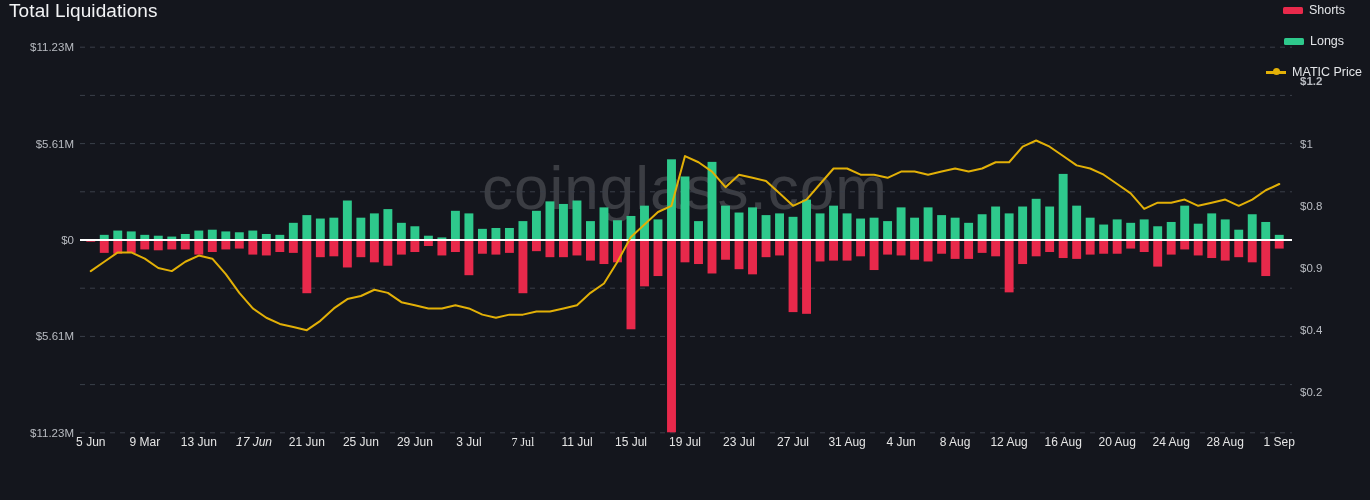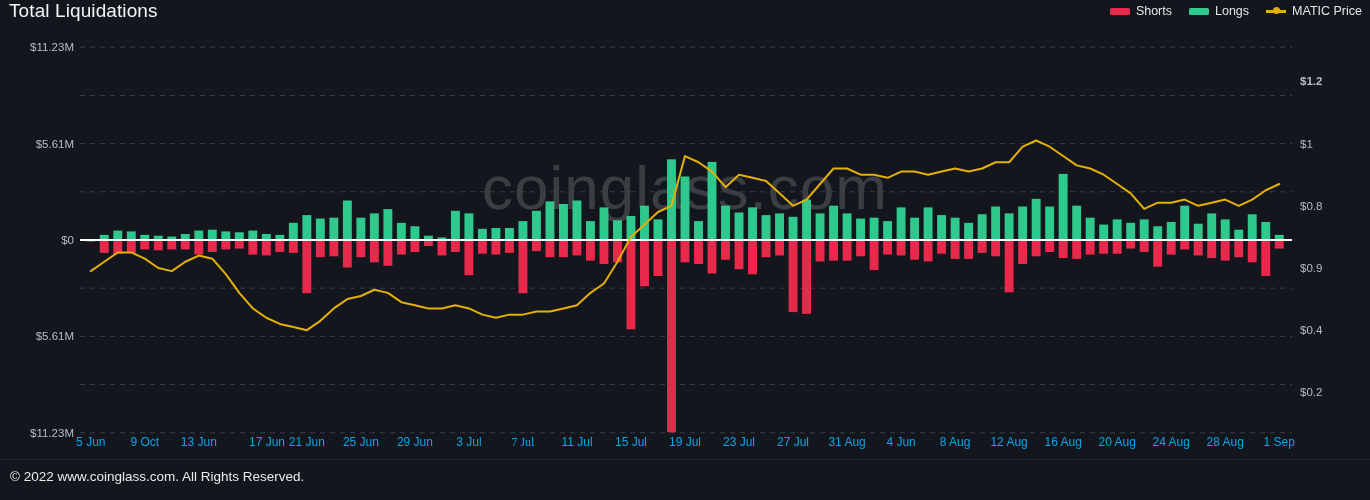--- a/index.html
+++ b/index.html
@@ -37,21 +37,21 @@
     font-size: 19px;
     letter-spacing: 0.1px;
     color: #f2f3f5;
     white-space: nowrap;
   }
   .legend {
     position: absolute;
     right: 8px;
     top: 3px;
     display: flex;
-    flex-direction: row;
+    flex-direction: column;
     align-items: center;
     gap: 17px;
     height: 16px;
   }
   .legend-item {
     display: flex;
     flex-direction: row;
     align-items: center;
     gap: 6px;
     height: 16px;
@@ -101,21 +101,21 @@
   }
   .axis-label.left {
     text-align: right;
   }
   .axis-label.right {
     text-align: left;
   }
   .x-label {
     position: absolute;
     font-size: 12px;
-    color: #0ea5e9;
+    color: #e5e5e5;
     white-space: nowrap;
     transform: translateX(-50%);
     top: 409px;
   }
   .watermark {
     position: absolute;
     left: 0; right: 0;
     top: 126px;
     text-align: center;
     font-size: 62px;
@@ -378,23 +378,23 @@
         <div class="axis-label left" style="top: 208px; left: 0px; width: 74px;">$0</div>
         <div class="axis-label left" style="top: 304.4px; left: 0px; width: 74px;">$5.61M</div>
         <div class="axis-label left" style="top: 400.8px; left: 0px; width: 74px;">$11.23M</div>
         <div class="axis-label right" style="top: 49.4065px; left: 1300px; font-weight: bold;">$1.2</div>
         <div class="axis-label right" style="top: 111.6px; left: 1300px;">$1</div>
         <div class="axis-label right" style="top: 173.794px; left: 1300px;">$0.8</div>
         <div class="axis-label right" style="top: 235.987px; left: 1300px;">$0.9</div>
         <div class="axis-label right" style="top: 298.181px; left: 1300px;">$0.4</div>
         <div class="axis-label right" style="top: 360.374px; left: 1300px;">$0.2</div>
         <div class="x-label" style="left: 90.8px;">5 Jun</div>
-        <div class="x-label" style="left: 144.8px;">9 Oct</div>
+        <div class="x-label" style="left: 144.8px;">9 Mar</div>
         <div class="x-label" style="left: 198.8px;">13 Jun</div>
-        <div class="x-label" style="left: 267px;">17 Jun</div>
+        <div class="x-label" style="left: 254px; font-style: italic;">17 Jun</div>
         <div class="x-label" style="left: 306.8px;">21 Jun</div>
         <div class="x-label" style="left: 360.9px;">25 Jun</div>
         <div class="x-label" style="left: 414.9px;">29 Jun</div>
         <div class="x-label" style="left: 468.9px;">3 Jul</div>
         <div class="x-label" style="left: 522.9px; font-family: Liberation Serif, serif;">7 Jul</div>
         <div class="x-label" style="left: 577px;">11 Jul</div>
         <div class="x-label" style="left: 631px;">15 Jul</div>
         <div class="x-label" style="left: 685px;">19 Jul</div>
         <div class="x-label" style="left: 739px;">23 Jul</div>
         <div class="x-label" style="left: 793px;">27 Jul</div>
@@ -403,17 +403,14 @@
         <div class="x-label" style="left: 955.1px;">8 Aug</div>
         <div class="x-label" style="left: 1009.1px;">12 Aug</div>
         <div class="x-label" style="left: 1063.2px;">16 Aug</div>
         <div class="x-label" style="left: 1117.2px;">20 Aug</div>
         <div class="x-label" style="left: 1171.2px;">24 Aug</div>
         <div class="x-label" style="left: 1225.2px;">28 Aug</div>
         <div class="x-label" style="left: 1279.2px;">1 Sep</div>
       </div>
   </div>
 
-  <div class="footer">
-    <div class="copyright">© 2022 www.coinglass.com. All Rights Reserved.</div>
-  </div>
 
 </div>
 
 </body></html>

